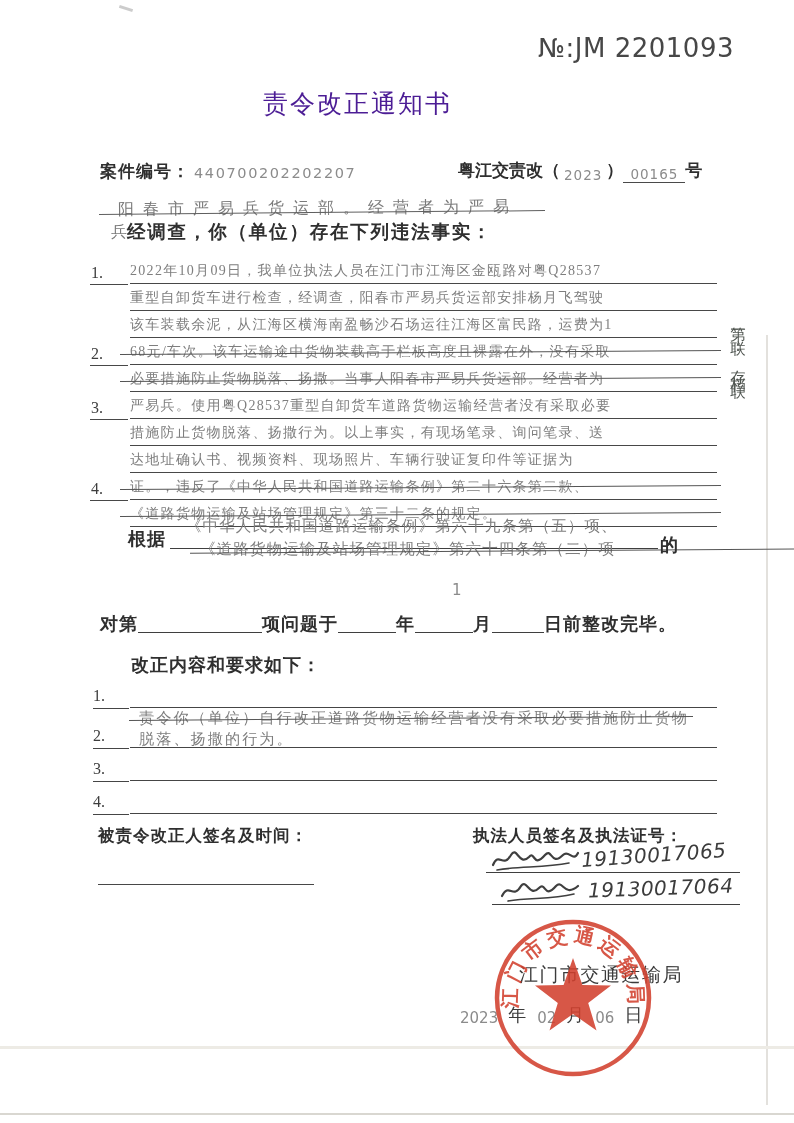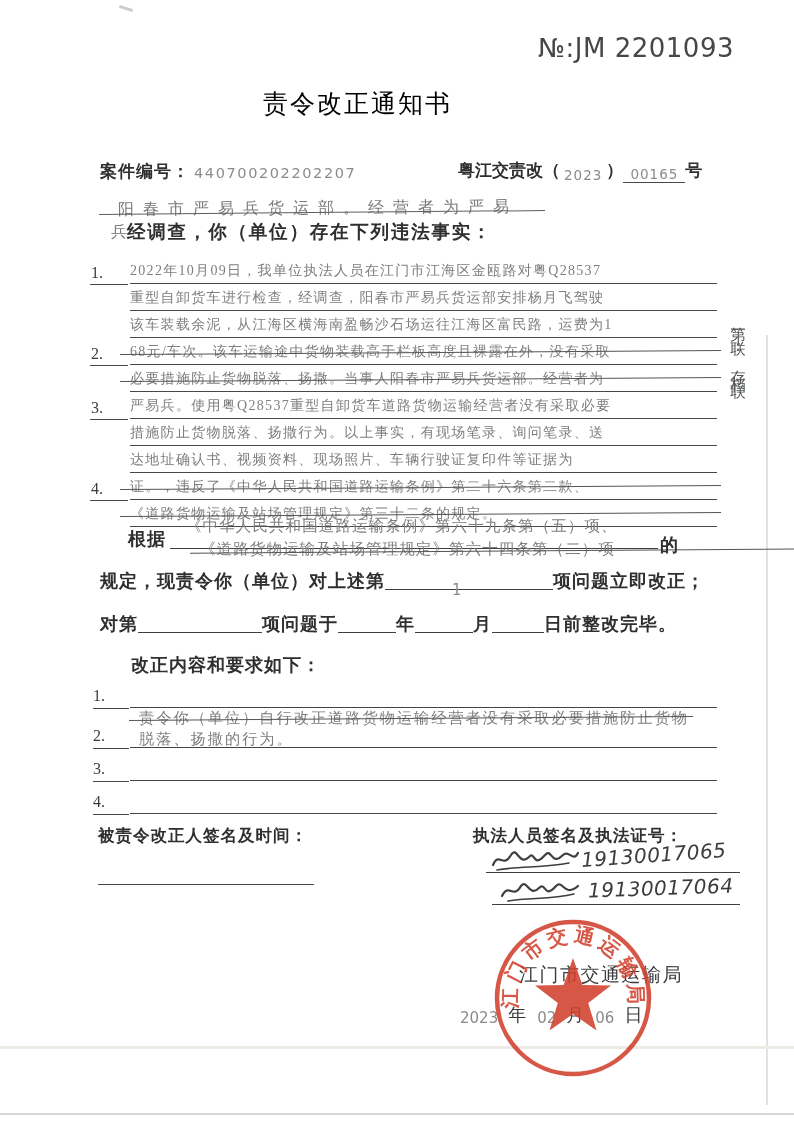--- a/index.html
+++ b/index.html
@@ -7,21 +7,21 @@
     position:relative; width:794px; height:1123px; background:#ffffff;
     font-family:"Liberation Serif","DejaVu Serif",serif; color:#3a3a3a;
     overflow:hidden;
   }
   .abs{position:absolute;}
   .formtext{font-weight:bold; color:#2f2f2f; font-size:18px; letter-spacing:1px; white-space:nowrap;}
   .hand{color:#6f6f6f; font-family:"DejaVu Sans",sans-serif;}
 
   
   #serial{left:538px; top:33px; font-family:"DejaVu Sans",sans-serif; font-size:26px; color:#474747; letter-spacing:0.5px;}
-  #title{left:263px; top:87px; font-size:25px; letter-spacing:2px; color:#000000; font-weight:normal;}
+  #title{left:263px; top:87px; font-size:25px; letter-spacing:2px; color:#4c1d95; font-weight:normal;}
 
   
   #case-label{left:100px; top:160px; font-size:17px;}
   #case-number{left:194px; top:165px; font-size:14.5px; letter-spacing:1.6px; font-family:"DejaVu Sans",sans-serif; color:#8b8b8b;}
   #ref{left:458px; top:159px; font-size:17px; font-weight:bold; color:#2f2f2f; white-space:nowrap;}
   #ref .yr{font-size:13.5px; font-weight:normal; color:#8b8b8b; position:relative; top:4px; padding:0 4px; letter-spacing:1px; font-family:"DejaVu Sans",sans-serif;}
   #ref .no{display:inline-block; min-width:62px; text-align:center; border-bottom:1.4px solid #4a4a4a; font-size:13.5px; font-weight:normal; color:#8b8b8b; position:relative; top:3px; letter-spacing:1px; font-family:"DejaVu Sans",sans-serif;}
 
   
   #hw-note{left:118px; top:198px; font-size:16px; letter-spacing:9px; color:#7a7a7a; transform:rotate(-0.4deg); white-space:nowrap;}
@@ -153,23 +153,20 @@
       <span class="f-text struck">《道路货物运输及站场管理规定》第三十二条的规定。</span>
     </div>
   </div>
 
   <div class="abs formtext" id="basis-prefix">根据</div>
   <div class="abs" id="basis-rule"></div>
   <div class="abs" id="basis-line1">《中华人民共和国道路运输条例》第六十九条第（五）项、</div>
   <div class="abs struck" id="basis-line2">《道路货物运输及站场管理规定》第六十四条第（二）项</div>
   <div class="abs formtext" id="basis-suffix">的</div>
 
-  <div class="abs formtext" id="basis-l3">
-    <span>规定，现责令你（单位）对上述第</span><span class="blank" style="width:168px;"></span><span>项问题立即改正；</span>
-  </div>
   <div class="abs hand" id="hw-one">1</div>
 
   <div class="abs formtext" id="corr-heading">改正内容和要求如下：</div>
 
   <div class="abs formtext" id="basis-l4">
     <span>对第</span><span class="blank" style="width:124px;"></span><span>项问题于</span><span class="blank" style="width:58px;"></span><span>年</span><span class="blank" style="width:58px;"></span><span>月</span><span class="blank" style="width:52px;"></span><span>日前整改完毕。</span>
   </div>
 
   <span class="c-num" style="top:684px;">1.</span>
   <div class="c-rule" style="top:707px;"></div>

